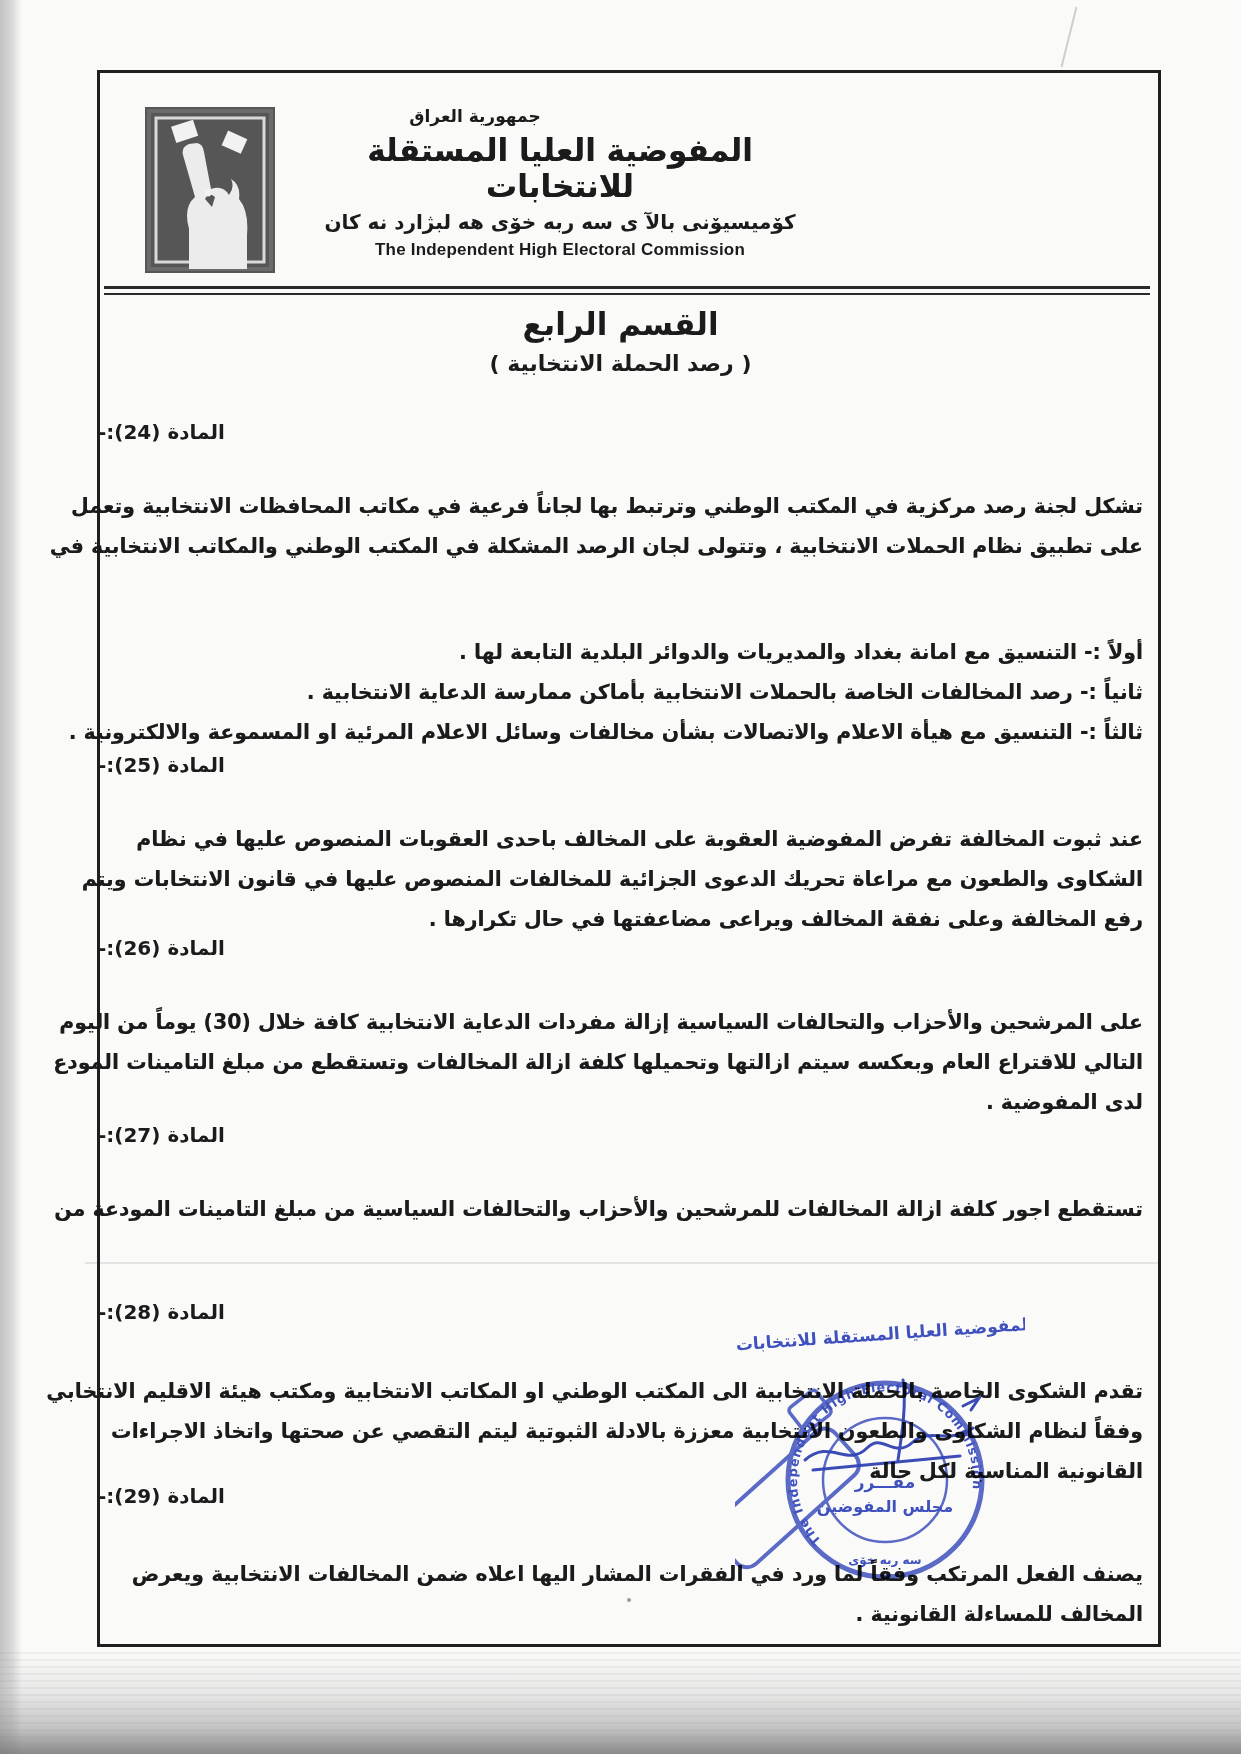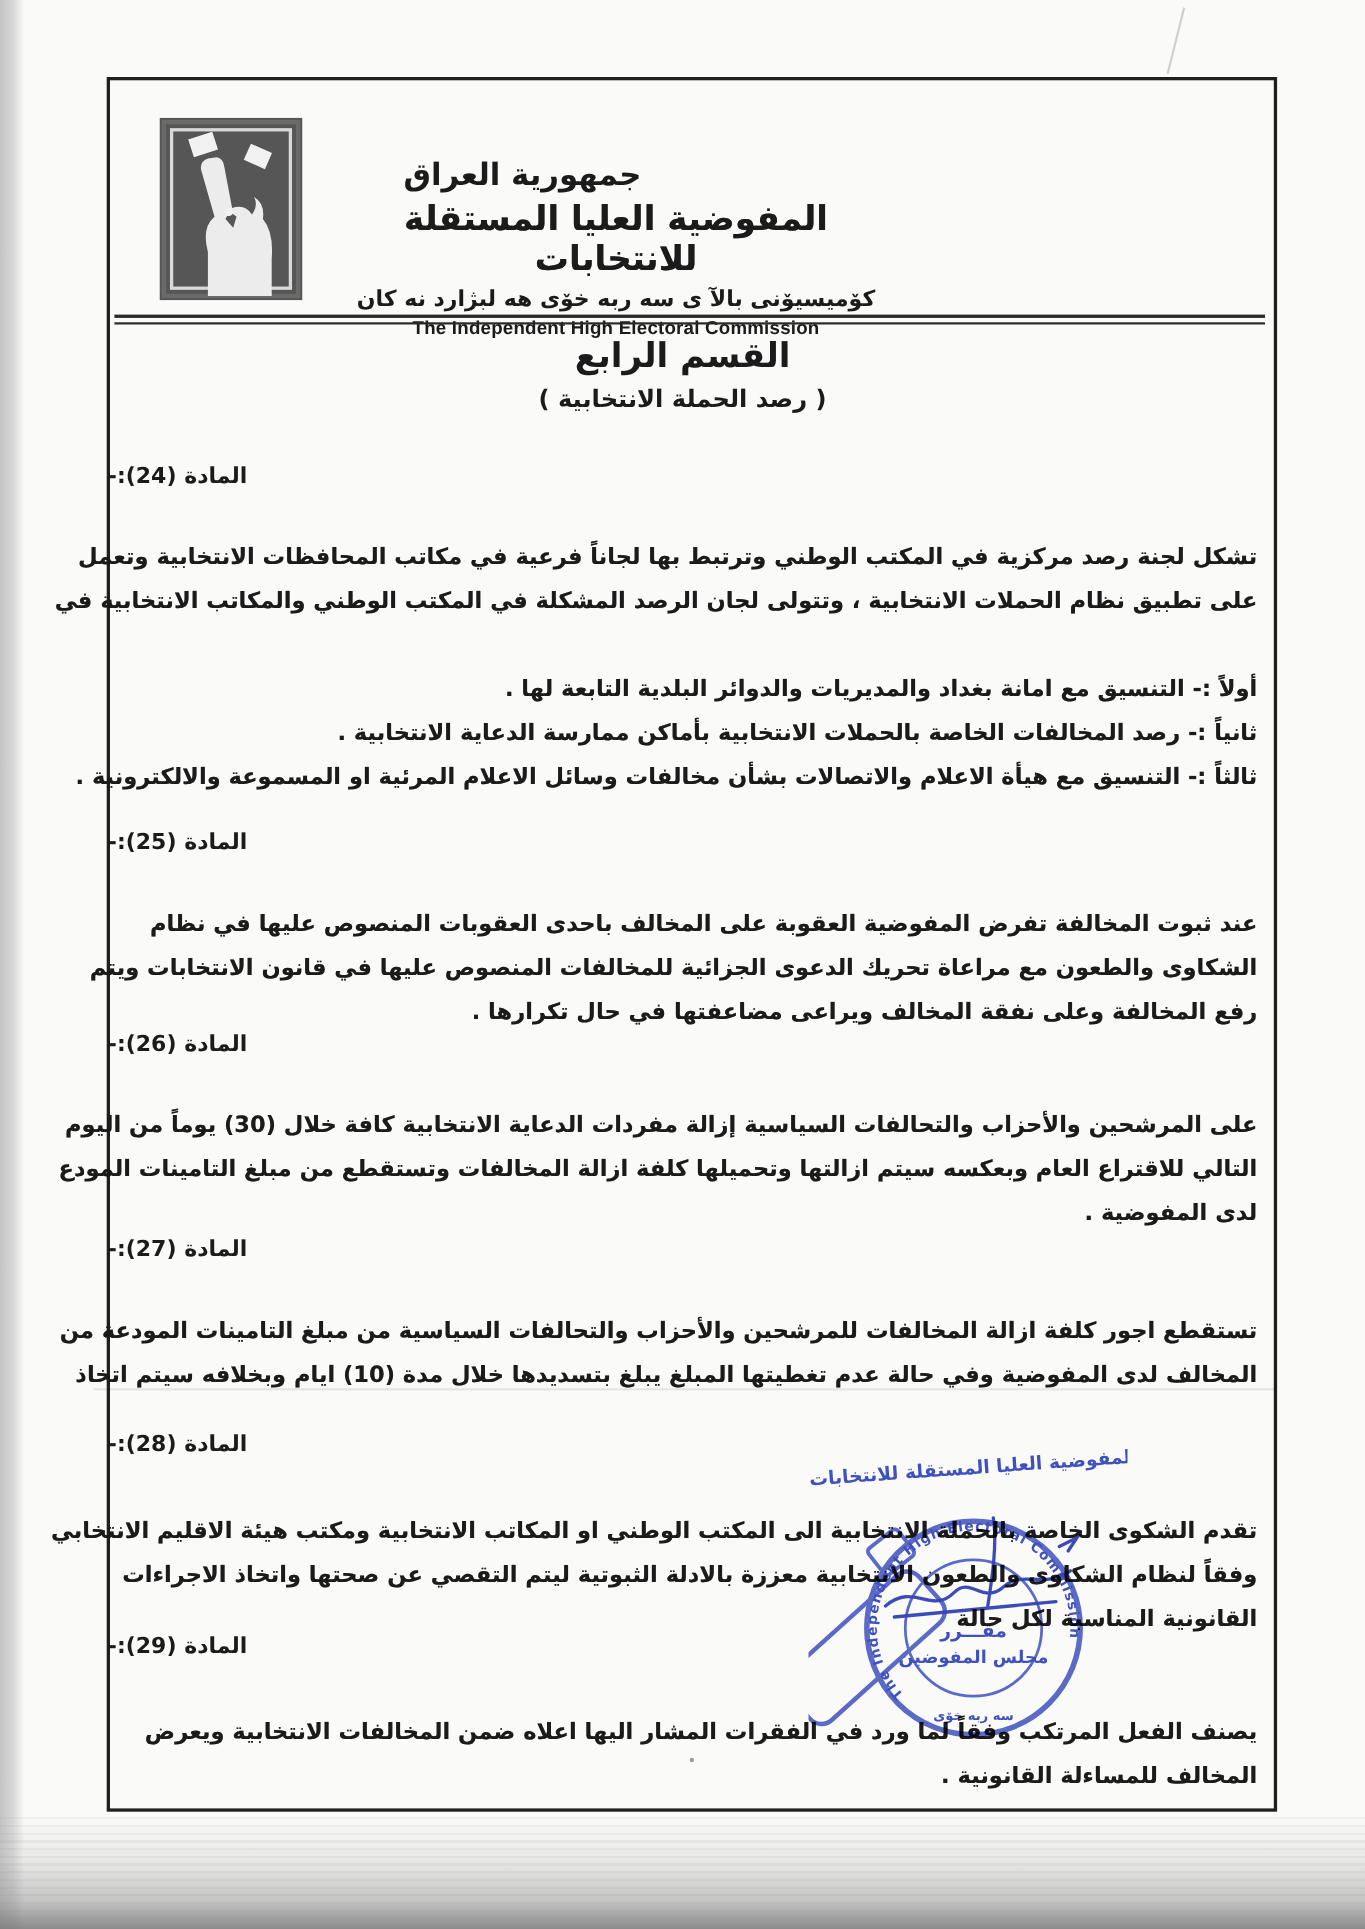--- a/index.html
+++ b/index.html
@@ -22,21 +22,21 @@
   .scratch{position:absolute;left:1068px;top:6px;width:2px;height:62px;background:rgba(110,110,110,.30);transform:rotate(14deg);}
   .speck{position:absolute;width:4px;height:4px;border-radius:50%;background:#4d4d4d;opacity:.55;}
 
   
   .frame{position:absolute;left:97px;top:70px;width:1058px;height:1571px;
     border:3px solid #1f1f1f;background:transparent;}
 
   
   .logo{position:absolute;left:145px;top:107px;width:130px;height:166px;}
   .header-text{position:absolute;left:300px;top:106px;width:520px;text-align:center;direction:rtl;}
-  .h-country{font-size:28px;font-weight:bold;transform:translateX(-85px);letter-spacing:.5px;margin-top:36px;}
+  .h-country{font-size:17px;font-weight:bold;transform:translateX(-85px);letter-spacing:.5px;}
   .h-ar{font-size:31px;font-weight:bold;margin-top:6px;letter-spacing:-.5px;
         text-shadow:0 0 .6px rgba(0,0,0,.65);}
   .h-ku{font-size:20px;font-weight:bold;margin-top:6px;}
   .h-en{font-size:17px;font-weight:bold;margin-top:6px;direction:ltr;
         font-family:"Liberation Sans","DejaVu Sans",sans-serif;letter-spacing:.2px;}
 
   .double-rule{position:absolute;left:104px;top:286px;width:1046px;height:4px;
     border-top:3px solid #2a2a2a;border-bottom:2px solid #2a2a2a;}
 
   
@@ -93,21 +93,21 @@
   <div class="section-title">
     <div class="s1">القسم الرابع</div>
     <div class="s2">( رصد الحملة الانتخابية )</div>
   </div>
 
   <div class="art-heading" style="top:420px">المادة (24):-</div>
   <div class="art-body" style="top:450px">
     <div class="tline">تشكل لجنة رصد مركزية في المكتب الوطني وترتبط بها لجاناً فرعية في مكاتب المحافظات الانتخابية وتعمل</div>
     <div class="tline">على تطبيق نظام الحملات الانتخابية ، وتتولى لجان الرصد المشكلة في المكتب الوطني والمكاتب الانتخابية في</div>
   </div>
-  <div class="art-body" style="top:570px">
+  <div class="art-body" style="top:596px">
     <div class="tline">أولاً :- التنسيق مع امانة بغداد والمديريات والدوائر البلدية التابعة لها .</div>
     <div class="tline">ثانياً :- رصد المخالفات الخاصة بالحملات الانتخابية بأماكن ممارسة الدعاية الانتخابية .</div>
     <div class="tline">ثالثاً :- التنسيق مع هيأة الاعلام والاتصالات بشأن مخالفات وسائل الاعلام المرئية او المسموعة والالكترونية .</div>
   </div>
 
   <div class="art-heading" style="top:753px">المادة (25):-</div>
   <div class="art-body" style="top:783px">
     <div class="tline">عند ثبوت المخالفة تفرض المفوضية العقوبة على المخالف باحدى العقوبات المنصوص عليها في نظام</div>
     <div class="tline">الشكاوى والطعون مع مراعاة تحريك الدعوى الجزائية للمخالفات المنصوص عليها في قانون الانتخابات ويتم</div>
     <div class="tline">رفع المخالفة وعلى نفقة المخالف ويراعى مضاعفتها في حال تكرارها .</div>
@@ -116,21 +116,20 @@
   <div class="art-heading" style="top:936px">المادة (26):-</div>
   <div class="art-body" style="top:966px">
     <div class="tline">على المرشحين والأحزاب والتحالفات السياسية إزالة مفردات الدعاية الانتخابية كافة خلال (30) يوماً من اليوم</div>
     <div class="tline">التالي للاقتراع العام وبعكسه سيتم ازالتها وتحميلها كلفة ازالة المخالفات وتستقطع من مبلغ التامينات المودع</div>
     <div class="tline">لدى المفوضية .</div>
   </div>
 
   <div class="art-heading" style="top:1123px">المادة (27):-</div>
   <div class="art-body" style="top:1153px">
     <div class="tline">تستقطع اجور كلفة ازالة المخالفات للمرشحين والأحزاب والتحالفات السياسية من مبلغ التامينات المودعة من</div>
-    <div class="tline">المخالف لدى المفوضية وفي حالة عدم تغطيتها المبلغ يبلغ بتسديدها خلال مدة (10) ايام وبخلافه سيتم اتخاذ</div>
   </div>
 
   <div class="art-heading" style="top:1300px">المادة (28):-</div>
   <div class="art-body" style="top:1335px">
     <div class="tline">تقدم الشكوى الخاصة بالحملة الانتخابية الى المكتب الوطني او المكاتب الانتخابية ومكتب هيئة الاقليم الانتخابي</div>
     <div class="tline">وفقاً لنظام الشكاوى والطعون الانتخابية معززة بالادلة الثبوتية ليتم التقصي عن صحتها واتخاذ الاجراءات</div>
     <div class="tline">القانونية المناسبة لكل حالة</div>
   </div>
 
   <div class="art-heading" style="top:1484px">المادة (29):-</div>

